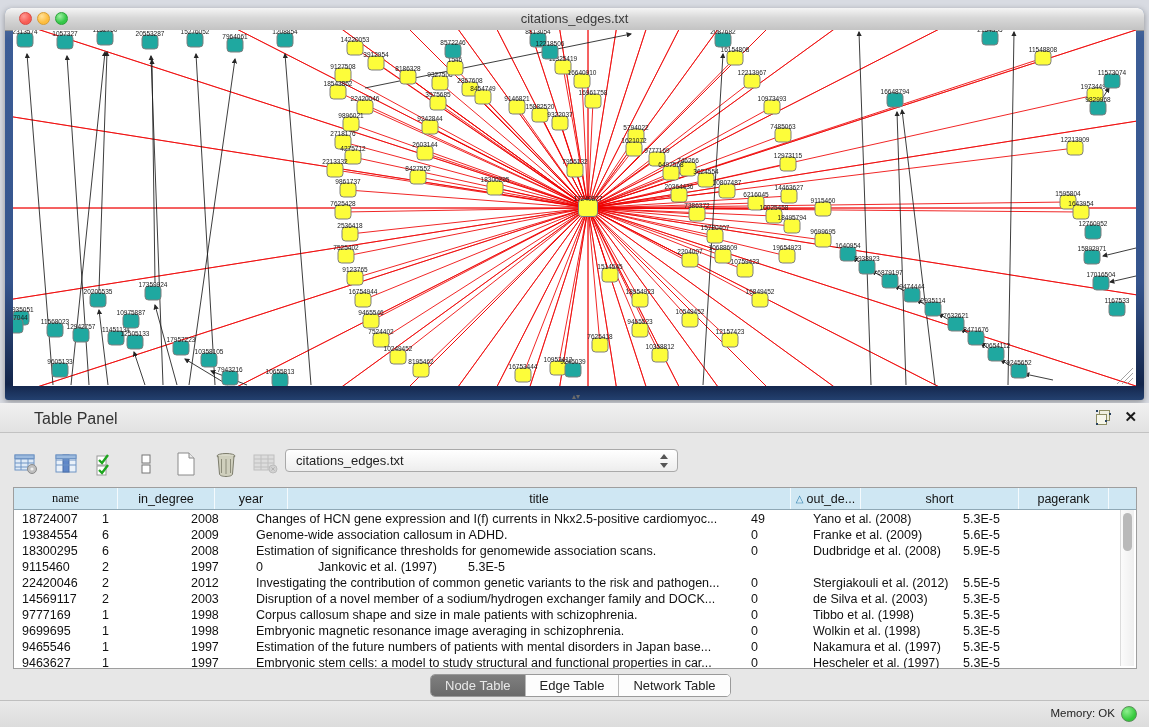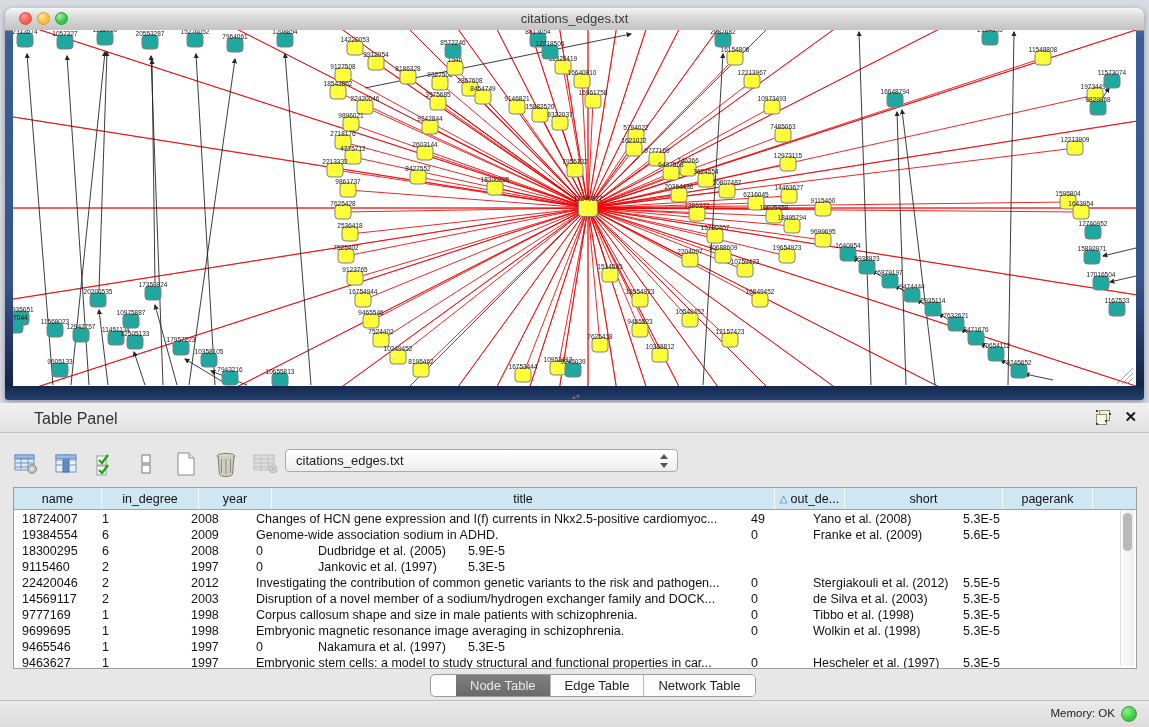--- a/index.html
+++ b/index.html
@@ -88,21 +88,21 @@
     background:linear-gradient(90deg,#fbfbfb,#efefef);border-left:1px solid #dcdcdc;
   }
   .vthumb{position:absolute;left:2px;top:3px;width:9px;height:38px;background:#b9b9b9;border-radius:5px;}
   
   .seg-tabs{
     position:absolute;left:430px;top:271px;height:21px;display:flex;
     border:1px solid #9a9a9a;border-radius:5px;overflow:hidden;background:#fff;
   }
   .seg{font-size:13px;padding:0 14px;display:flex;align-items:center;color:#222;background:#fdfdfd;border-right:1px solid #b9b9b9;}
   .seg:last-child{border-right:none;}
-  .seg.sel{background:linear-gradient(180deg,#7f7f7f,#6a6a6a);color:#e9e9e9;margin-left:25px;}
+  .seg.sel{background:linear-gradient(180deg,#7f7f7f,#6a6a6a);color:#e9e9e9;}
   
   .statusbar{
     position:absolute;left:0;top:700px;width:1149px;height:27px;
     background:linear-gradient(180deg,#e9e9e9,#dcdcdc);border-top:1px solid #bfbfbf;box-sizing:border-box;
   }
   .mem{position:absolute;right:34px;top:6px;font-size:11.5px;color:#222;}
   .mem-dot{position:absolute;right:12px;top:5px;width:14px;height:14px;border-radius:50%;
     background:radial-gradient(circle at 35% 30%,#8ef08e,#35c93c 65%);border:1px solid #5a8f5a;}
 </style>
 </head>
@@ -595,21 +595,21 @@
   <div class="combobox">
     <span>citations_edges.txt</span>
     <span class="combo-arrows">
         <span class="up"></span>
         <span class="dn"></span>
       </span>
   </div>
 
   <div class="tbl-wrap">
     <div class="tbl-header" id="tbl-header">
-        <div class="th" style="width: 88px;">name</div>
+        <div class="th" style="width: 104px; font-family: Liberation Serif, serif;">name</div>
         <div class="th" style="width: 97px;">in_degree</div>
         <div class="th" style="width: 73px;">year</div>
         <div class="th" style="width: 503px;">title</div>
         <div class="th" style="width: 70px;"><span class="sort-tri">△</span>out_de...</div>
         <div class="th" style="width: 158px;">short</div>
         <div class="th" style="width: 90px;">pagerank</div>
       </div>
     <div id="tbl-body">
         <div class="trow">
           <div class="td" style="width: 80px;">18724007</div>
@@ -617,31 +617,32 @@
           <div class="td" style="width: 65px;">2008</div>
           <div class="td" style="width: 495px;">Changes of HCN gene expression and I(f) currents in Nkx2.5-positive cardiomyoc...</div>
           <div class="td" style="width: 62px;">49</div>
           <div class="td" style="width: 150px;">Yano et al. (2008)</div>
           <div class="td" style="width: 82px;">5.3E-5</div>
         </div>
         <div class="trow">
           <div class="td" style="width: 80px;">19384554</div>
           <div class="td" style="width: 89px;">6</div>
           <div class="td" style="width: 65px;">2009</div>
-          <div class="td" style="width: 495px;">Genome-wide association sodium in ADHD.</div>
+          <div class="td" style="width: 495px;">Genome-wide association callosum in ADHD.</div>
           <div class="td" style="width: 62px;">0</div>
           <div class="td" style="width: 150px;">Franke et al. (2009)</div>
           <div class="td" style="width: 82px;">5.6E-5</div>
         </div>
         <div class="trow">
           <div class="td" style="width: 80px;">18300295</div>
           <div class="td" style="width: 89px;">6</div>
           <div class="td" style="width: 65px;">2008</div>
-          <div class="td" style="width: 62px;">0</div>
-          <div class="td" style="width: 150px;">Dudbridge et al. (2005)</div>
+          <div class="td" style="width: 495px;">Estimation of significance thresholds for genomewide association scans.</div>
+          <div class="td" style="width: 62px;">0</div>
+          <div class="td" style="width: 150px;">Dudbridge et al. (2008)</div>
           <div class="td" style="width: 82px;">5.9E-5</div>
         </div>
         <div class="trow">
           <div class="td" style="width: 80px;">9115460</div>
           <div class="td" style="width: 89px;">2</div>
           <div class="td" style="width: 65px;">1997</div>
           <div class="td" style="width: 62px;">0</div>
           <div class="td" style="width: 150px;">Jankovic et al. (1997)</div>
           <div class="td" style="width: 82px;">5.3E-5</div>
         </div>
@@ -678,20 +679,21 @@
           <div class="td" style="width: 65px;">1998</div>
           <div class="td" style="width: 495px;">Embryonic magnetic resonance image averaging in schizophrenia.</div>
           <div class="td" style="width: 62px;">0</div>
           <div class="td" style="width: 150px;">Wolkin et al. (1998)</div>
           <div class="td" style="width: 82px;">5.3E-5</div>
         </div>
         <div class="trow">
           <div class="td" style="width: 80px;">9465546</div>
           <div class="td" style="width: 89px;">1</div>
           <div class="td" style="width: 65px;">1997</div>
+          <div class="td" style="width: 495px;">Estimation of the future numbers of patients with mental disorders in Japan base...</div>
           <div class="td" style="width: 62px;">0</div>
           <div class="td" style="width: 150px;">Nakamura et al. (1997)</div>
           <div class="td" style="width: 82px;">5.3E-5</div>
         </div>
         <div class="trow">
           <div class="td" style="width: 80px;">9463627</div>
           <div class="td" style="width: 89px;">1</div>
           <div class="td" style="width: 65px;">1997</div>
           <div class="td" style="width: 495px;">Embryonic stem cells: a model to study structural and functional properties in car...</div>
           <div class="td" style="width: 62px;">0</div>

